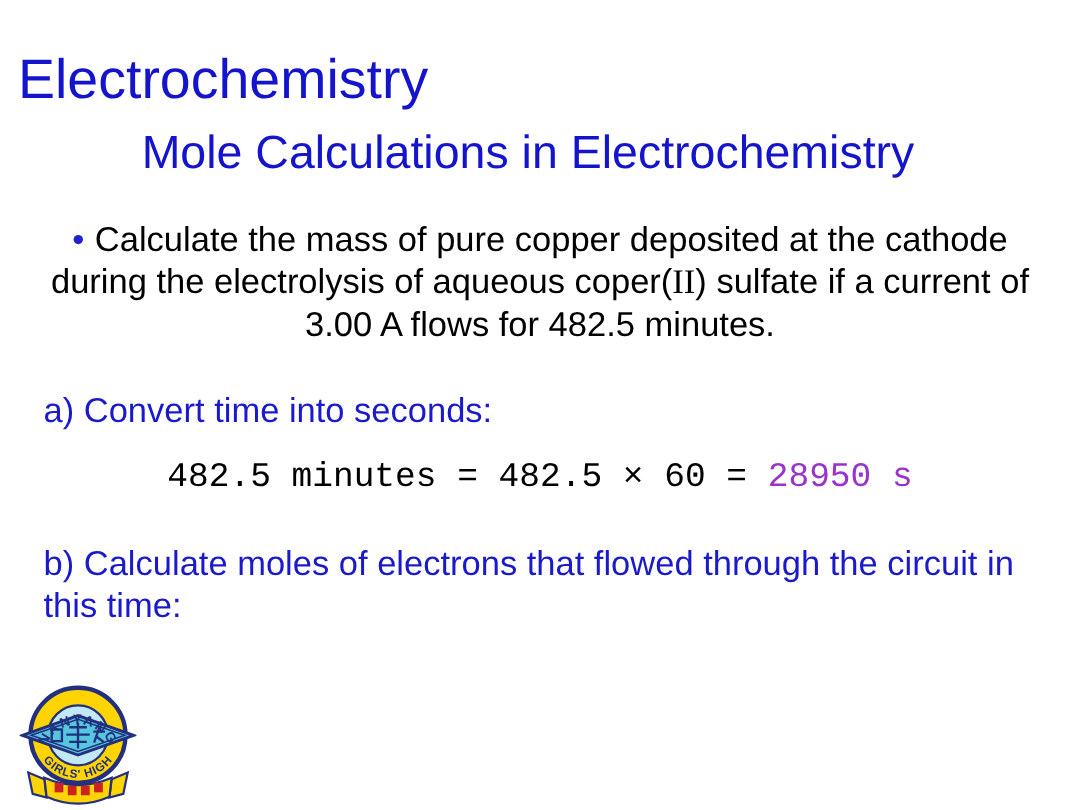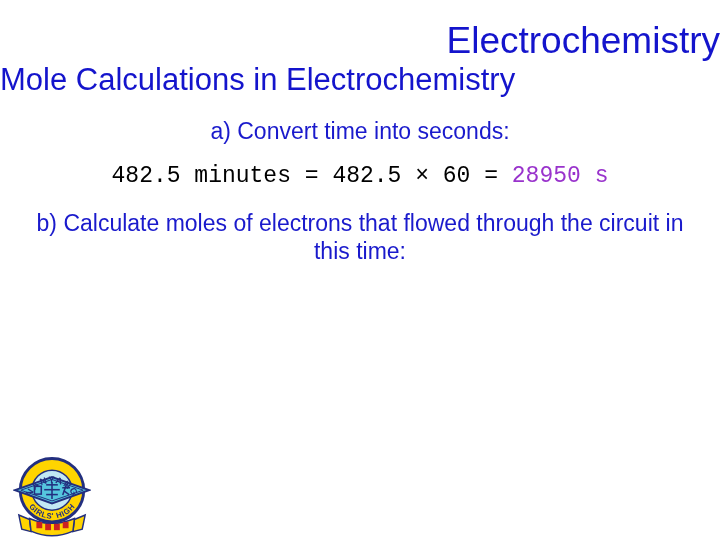--- a/index.html
+++ b/index.html
@@ -5,30 +5,31 @@
   html, body { margin: 0; padding: 0; background: #ffffff; }
   .slide {
     position: relative;
     width: 720px;
     height: 540px;
     background: #ffffff;
     overflow: hidden;
     font-family: "Liberation Sans", sans-serif;
   }
   .slide-title {
-    margin: 0;
+    margin: 12px;
     padding-top: 20px;
-    text-align: right;
+    text-align: left;
     font-size: 37px;
     font-weight: 400;
     line-height: 1.12;
     color: #1414cc;
   }
   .slide-subtitle {
     margin: 2px 16px 0 0;
+    text-align: center;
     font-size: 31px;
     font-weight: 400;
     line-height: 1.1;
     color: #1414cc;
   }
   .problem {
     width: 656px;
     margin: 25px auto 0 auto;
     text-align: center;
     font-size: 23px;
@@ -37,22 +38,22 @@
   }
   .bullet-marker {
     color: #2222cc;
     margin-right: 7px;
   }
   .roman-serif {
     font-family: "Liberation Serif", serif;
   }
   .step-heading {
     width: 662px;
-    margin: 19px auto 0 auto;
-    text-align: center;
+    margin: 29px auto 0 auto;
+    text-align: left;
     font-size: 23px;
     line-height: 28px;
     color: #1a1acc;
   }
   .equation {
     margin: 17px auto 0 auto;
     text-align: center;
     font-size: 23px;
     line-height: 28px;
     color: #000000;
@@ -68,20 +69,21 @@
   }
 </style>
 </head>
 <body>
 
 <div class="slide">
 
   <h1 class="slide-title">Electrochemistry</h1>
   <h2 class="slide-subtitle">Mole Calculations in Electrochemistry</h2>
 
+  <p class="problem"><span class="bullet-marker">•</span><span>Calculate the mass of pure copper deposited at the cathode during the electrolysis of aqueous coper(</span><span class="roman-serif">II</span><span>) sulfate if a current of 3.00 A flows for 482.5 minutes.</span></p>
 
   <p class="step-heading">a) Convert time into seconds:</p>
 
   <p class="equation"><span>482.5 minutes = 482.5 × 60 = </span><span class="result">28950 s</span></p>
 
   <p class="step-heading">b) Calculate moles of electrons that flowed through the circuit in this time:</p>
 
 
   <svg class="school-logo" width="78" height="86" viewBox="0 0 80 88" xmlns="http://www.w3.org/2000/svg">
 

